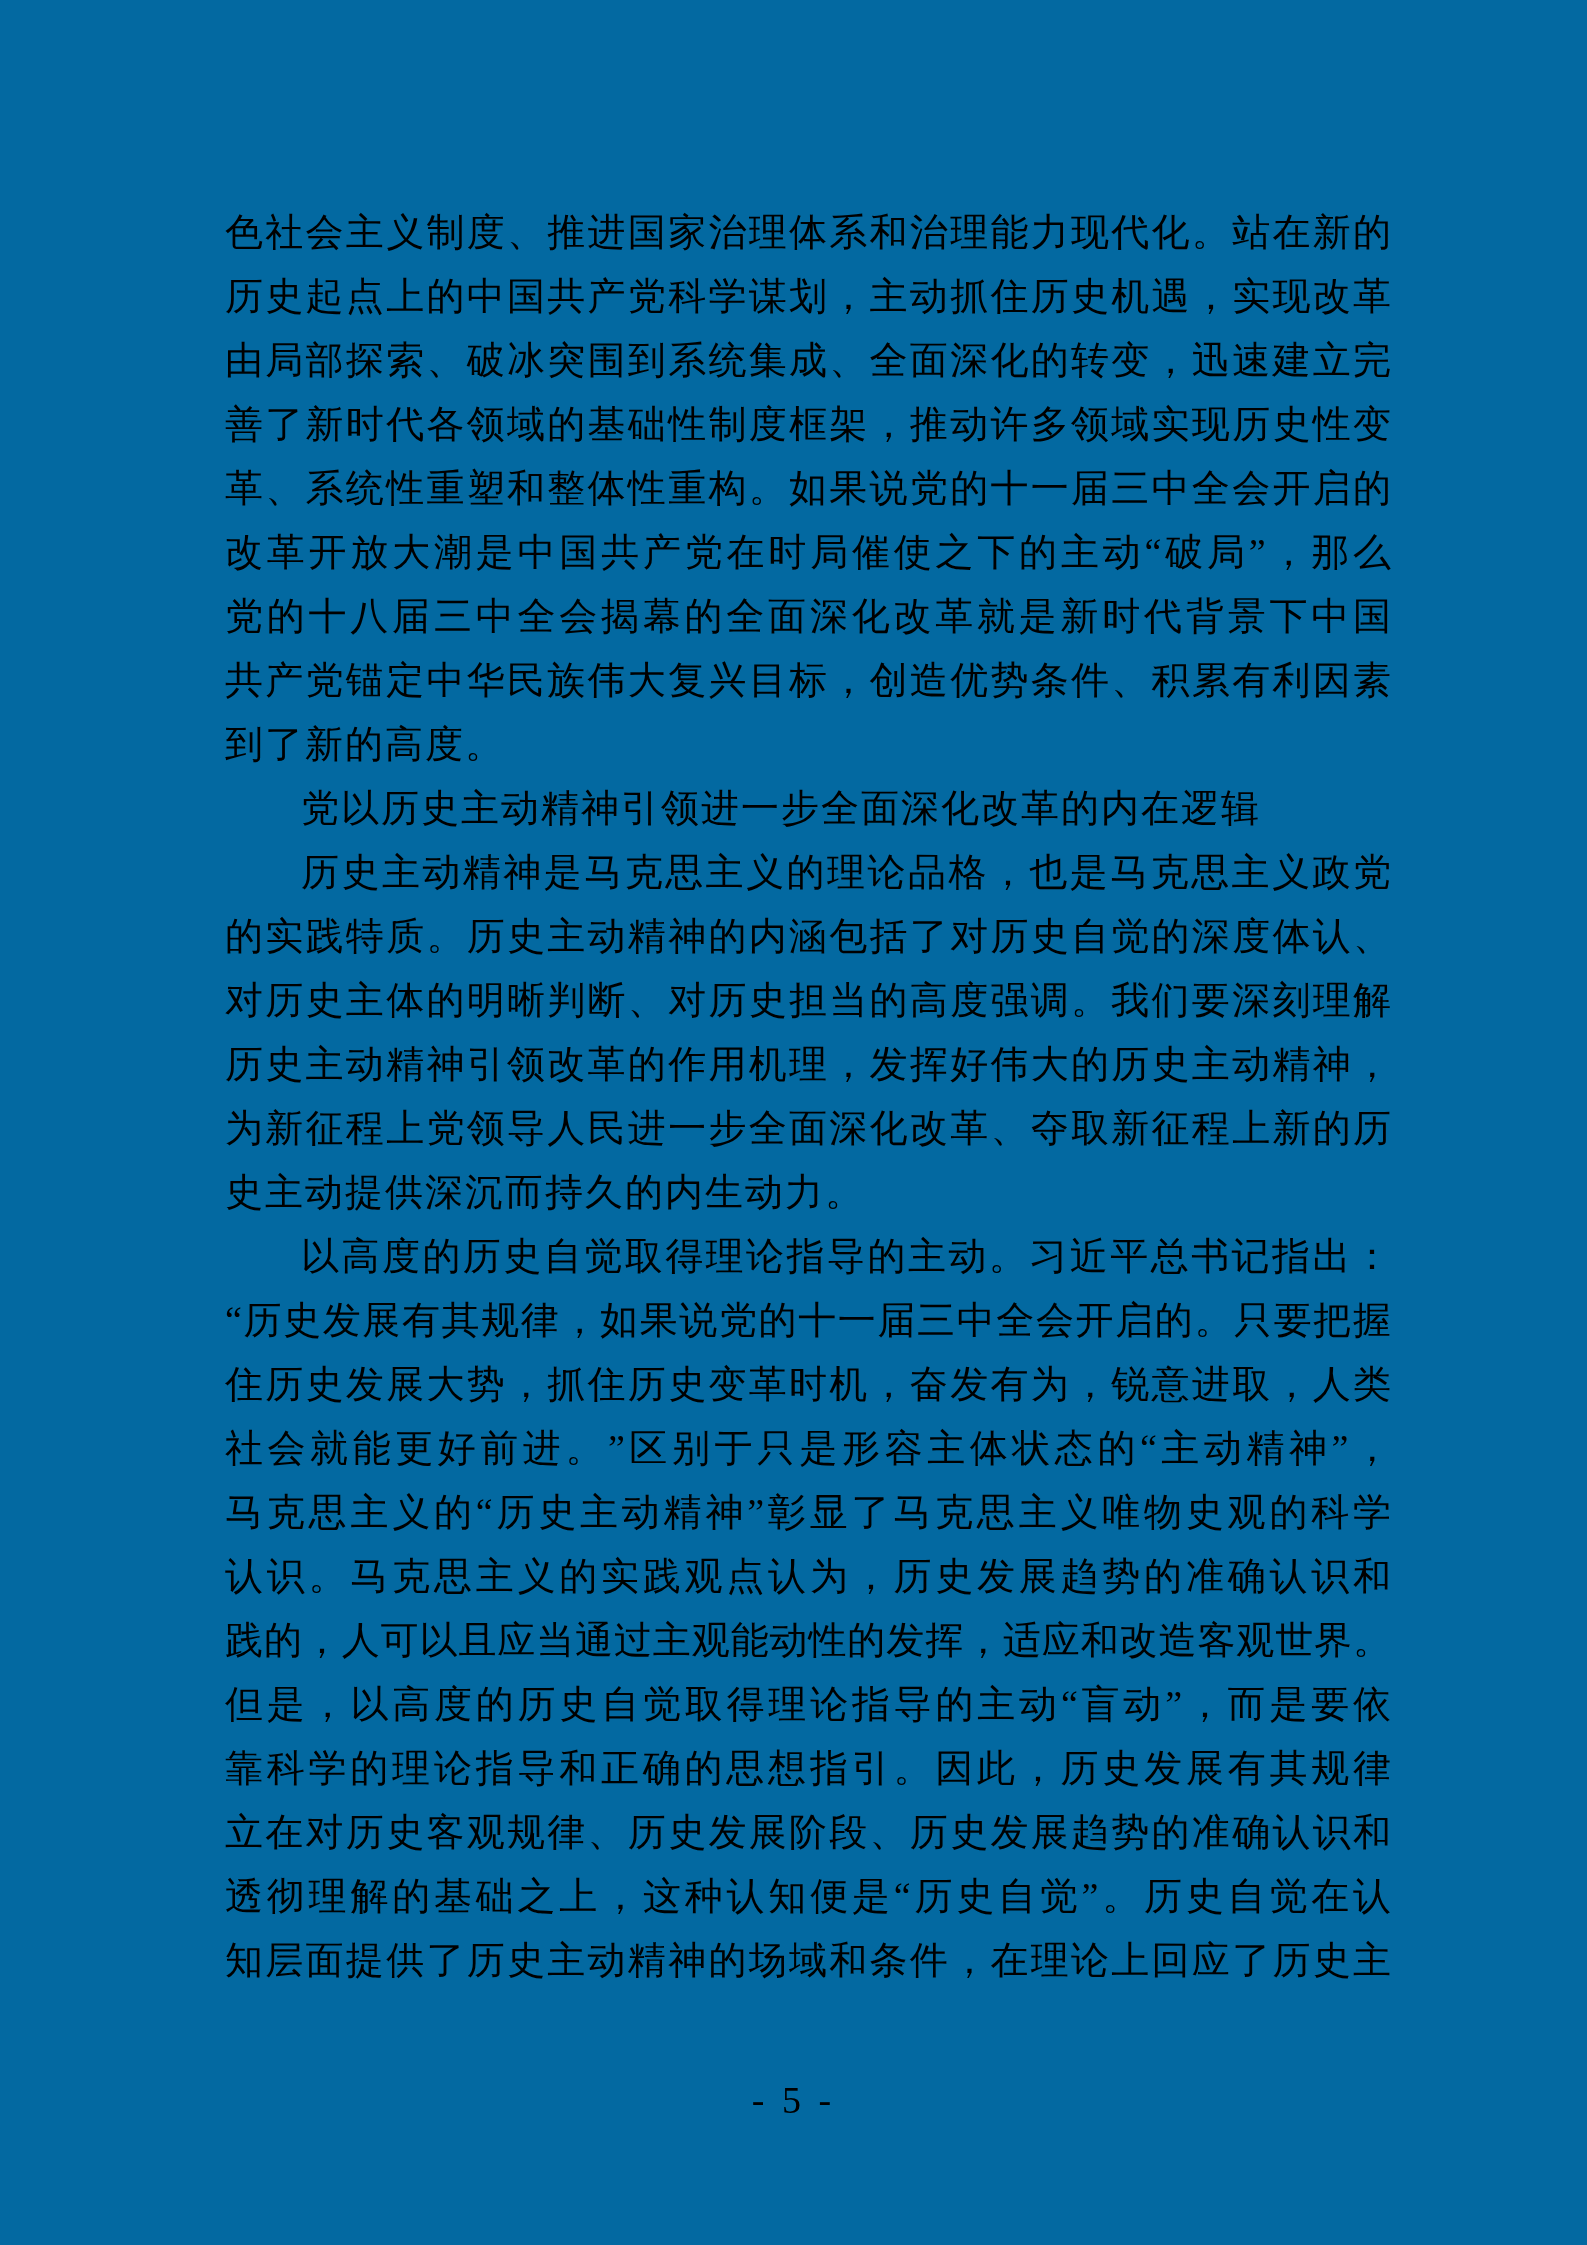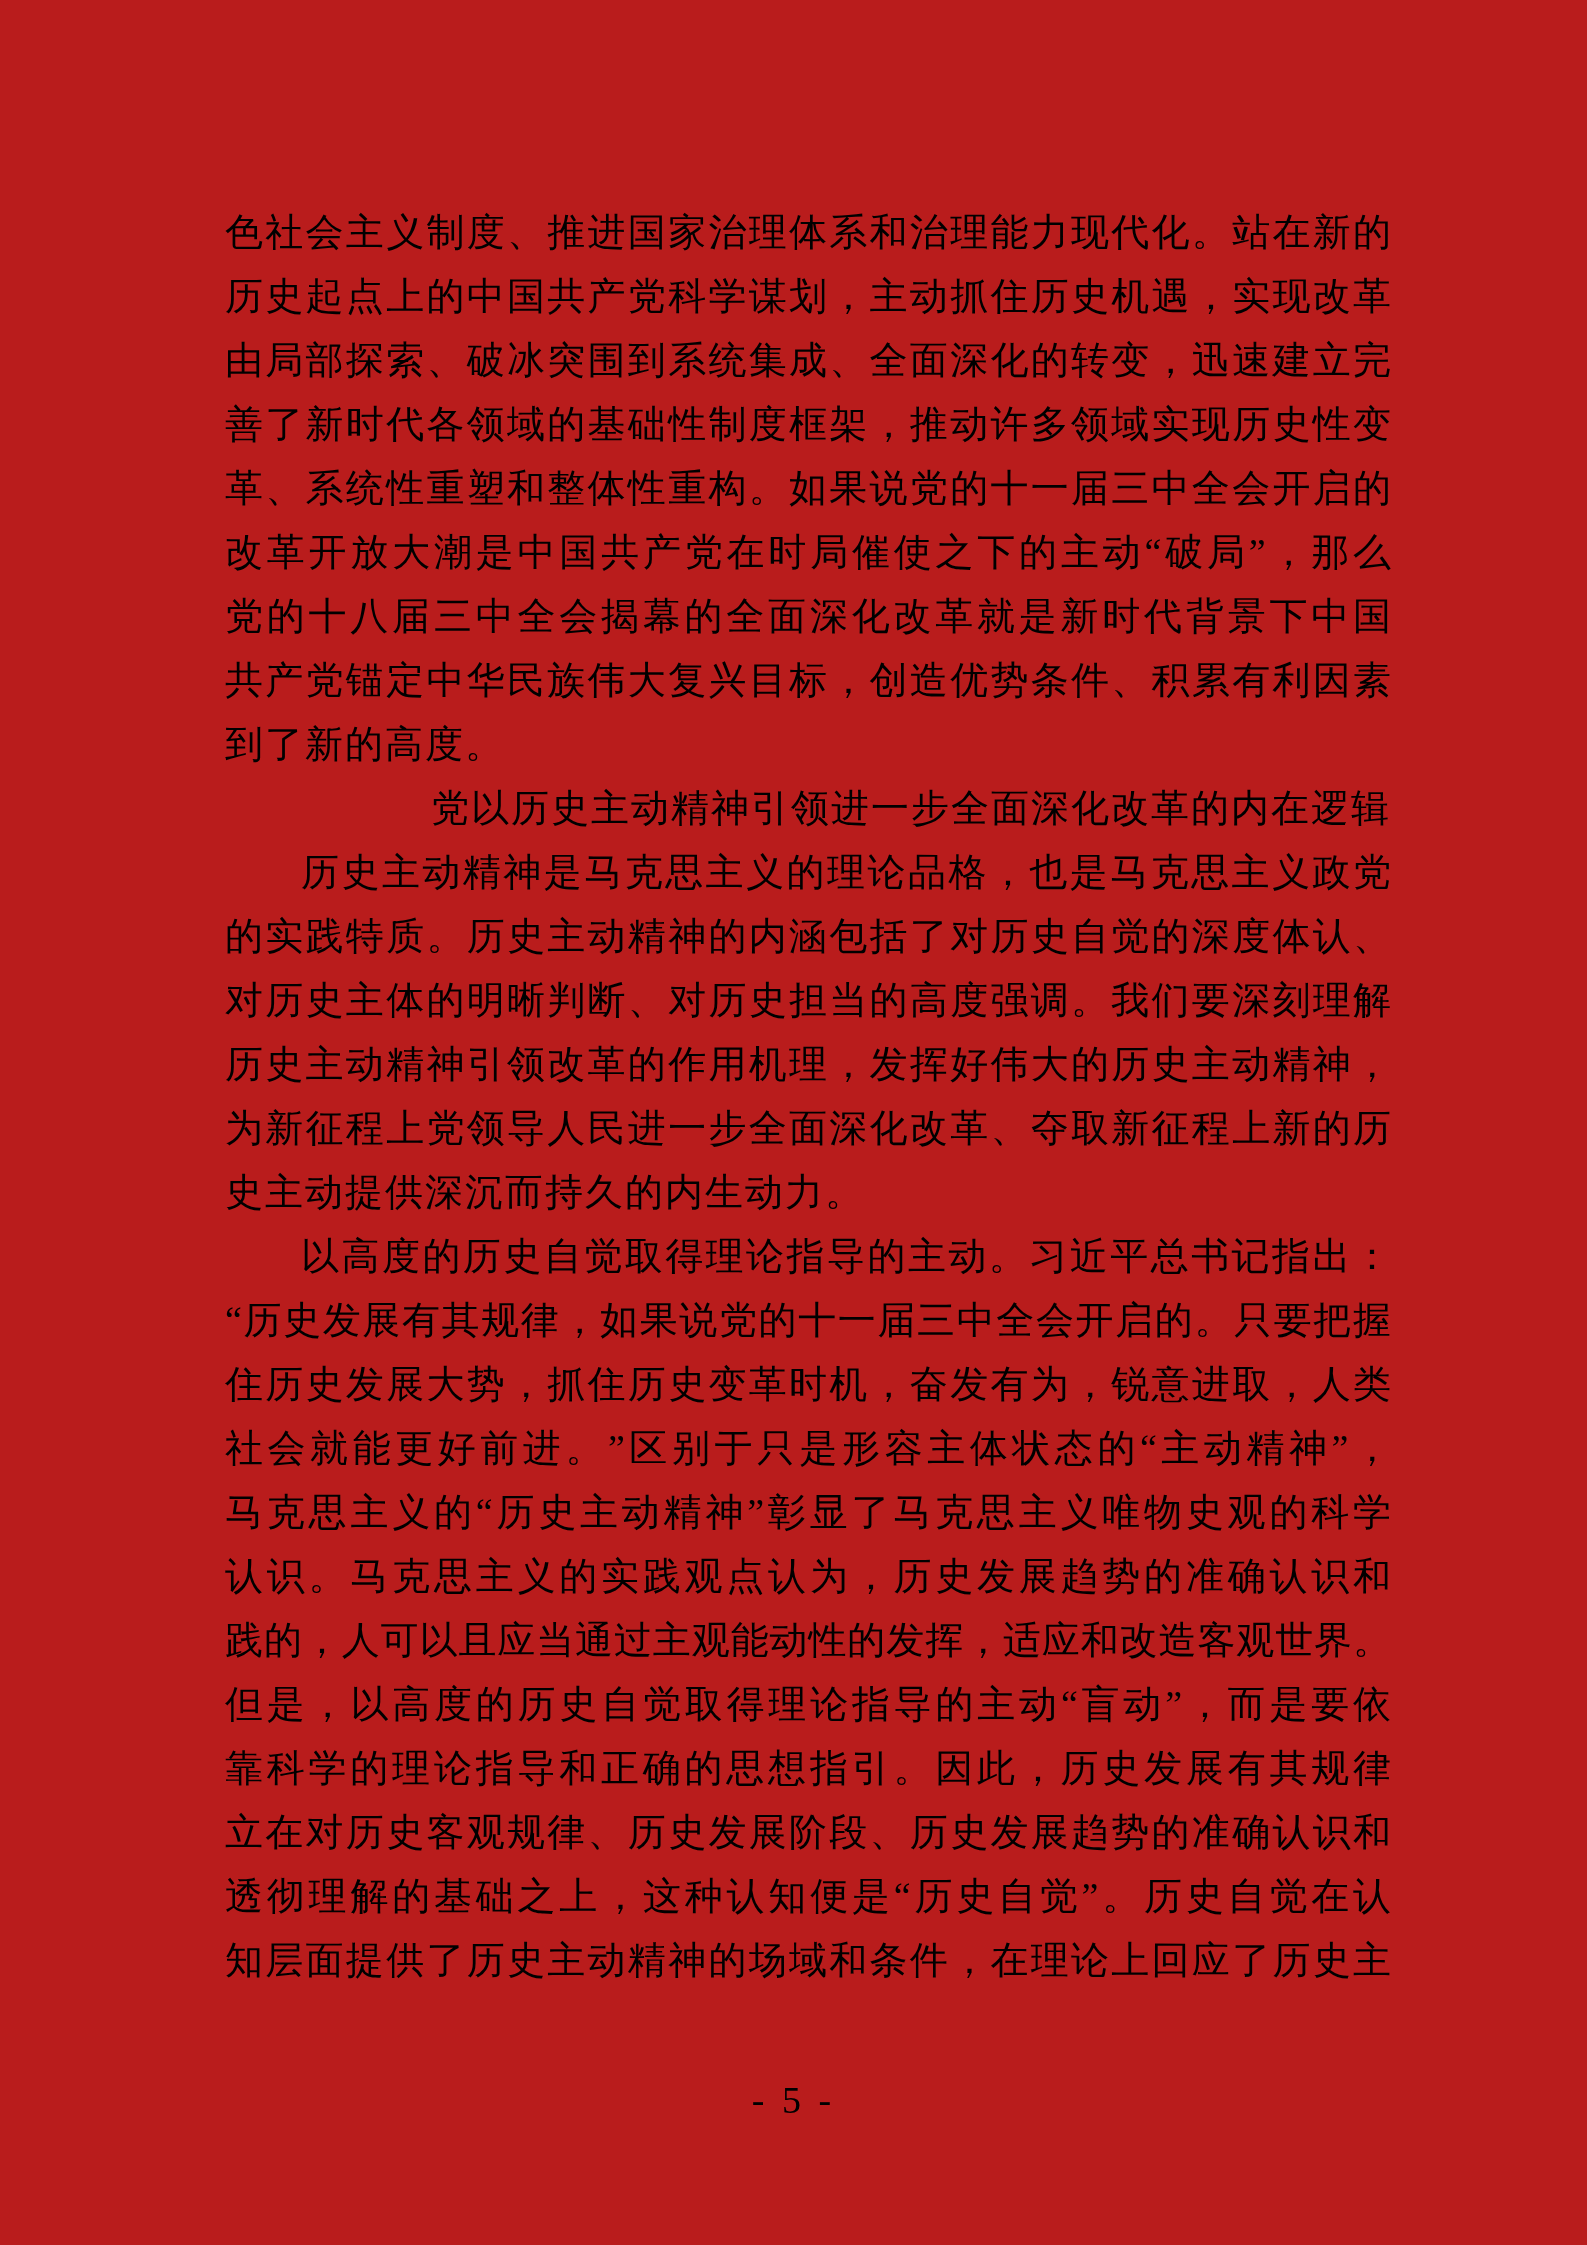--- a/index.html
+++ b/index.html
@@ -4,21 +4,21 @@
 <style>
   html, body {
     margin: 0;
     padding: 0;
     background: #ffffff;
   }
   .page {
     position: relative;
     width: 1587px;
     height: 2245px;
-    background: #b91c1c;
+    background: #0369a1;
     overflow: hidden;
     font-family: "Liberation Serif", "DejaVu Serif", serif;
     color: #000000;
   }
   .text-block {
     position: absolute;
     left: 225px;
     top: 200px;
     width: 1166px;
   }
@@ -34,21 +34,20 @@
   .line.justify {
     text-align: justify;
     text-align-last: justify;
     text-justify: inter-character;
   }
   .line:not(.justify) {
     letter-spacing: 2px;
   }
   .line.indent {
     padding-left: 76px;
-    text-align: right;
   }
   .footer {
     position: absolute;
     top: 2078px;
     left: 0;
     width: 100%;
     text-align: center;
     font-size: 38px;
     line-height: 44px;
     letter-spacing: 4px;

